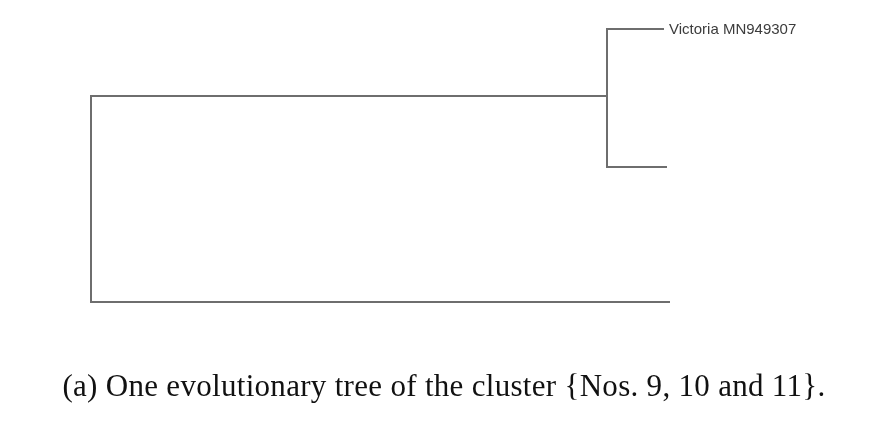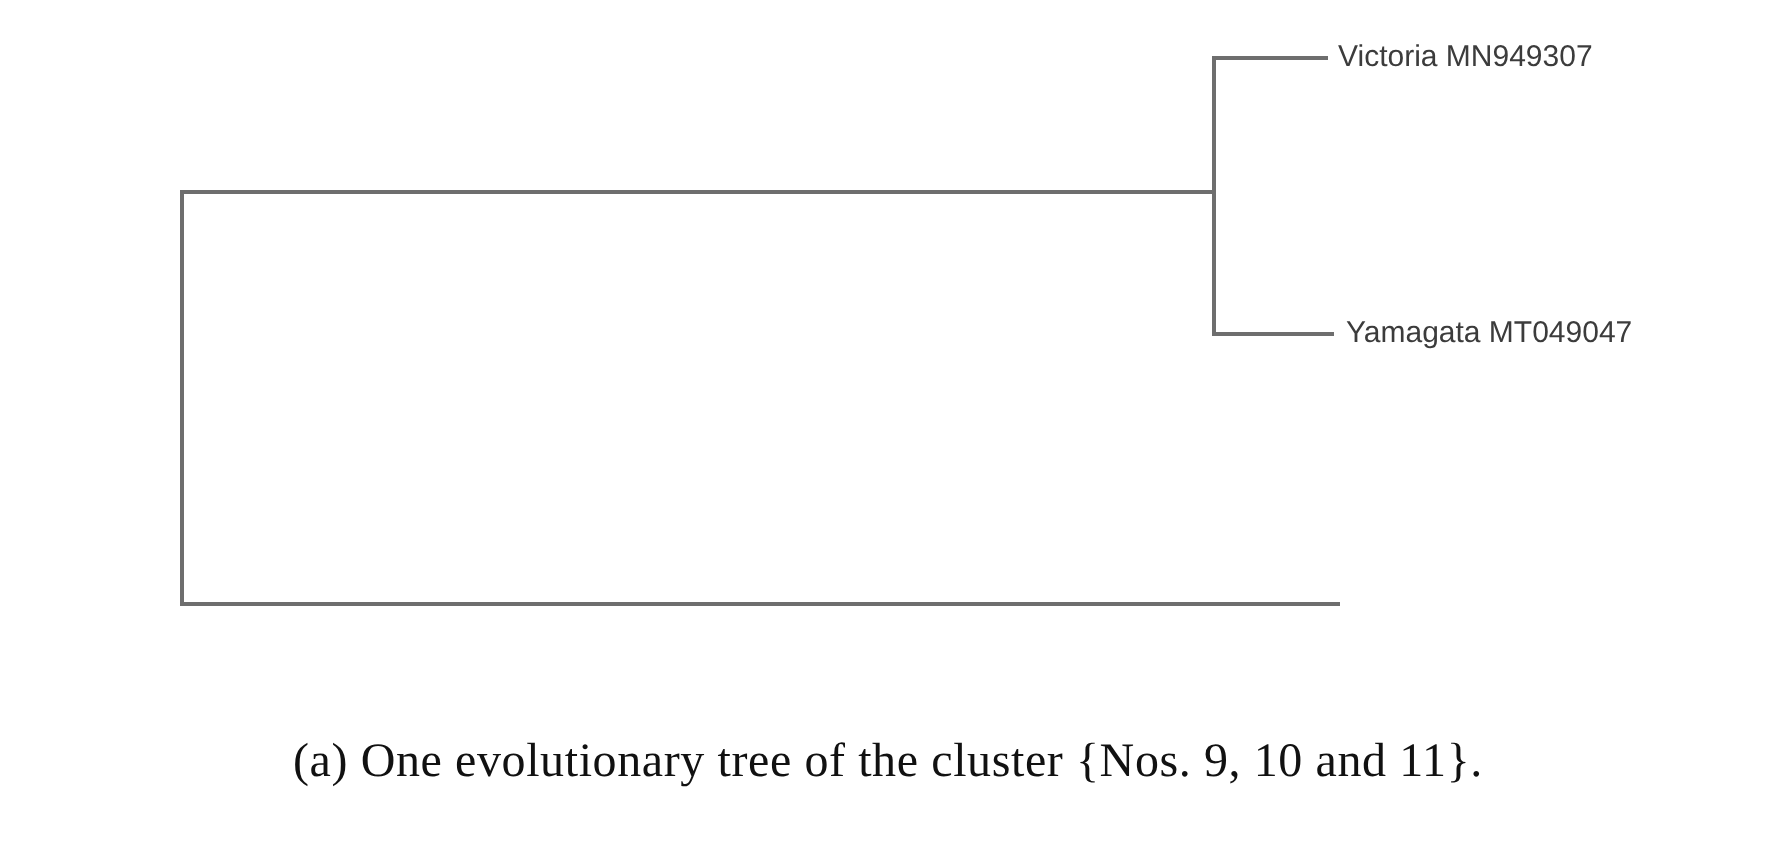--- a/index.html
+++ b/index.html
@@ -34,21 +34,21 @@
     color: var(--label-color, #3c3c3c);
     white-space: nowrap;
   }
   .caption {
     position: absolute;
     left: 0;
     right: 0;
     top: 368px;
     text-align: center;
     font-family: "Liberation Serif", "DejaVu Serif", serif;
-    font-size: 24px;
+    font-size: 31px;
     letter-spacing: 0.3px;
     color: #111111;
     white-space: nowrap;
   }
 </style>
 </head>
 <body>
 
 <div class="figure">
 
@@ -57,18 +57,17 @@
     <div class="line" style="left:90px; top:95px; width:2px; height:208px;"></div>
     <div class="line" style="left:90px; top:95px; width:517px; height:2px;"></div>
 
     <div class="line" style="left:606px; top:28px; width:2px; height:140px;"></div>
     <div class="line" style="left:606px; top:28px; width:58px; height:2px;"></div>
     <div class="line" style="left:606px; top:166px; width:61px; height:2px;"></div>
 
     <div class="line" style="left:90px; top:301px; width:580px; height:2px;"></div>
 
     <span class="taxon" style="left:669px; top:21px;">Victoria MN949307</span>
-    <span class="taxon" style="left:673px; top:159px;">Yamagata MT049047</span>
   </div>
 
   <div class="caption">(a) One evolutionary tree of the cluster {Nos. 9, 10 and 11}.</div>
 
 </div>
 
 </body></html>

